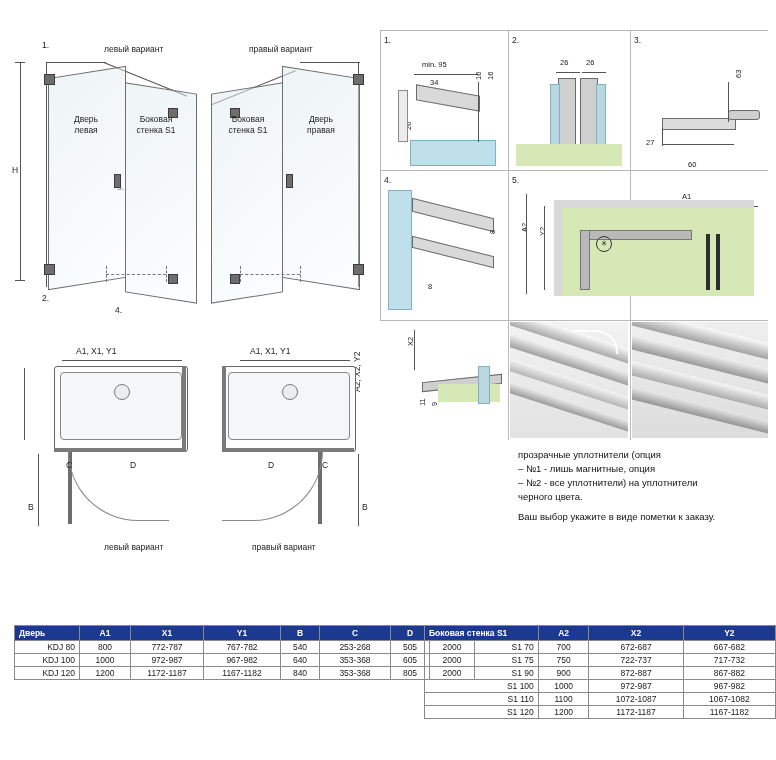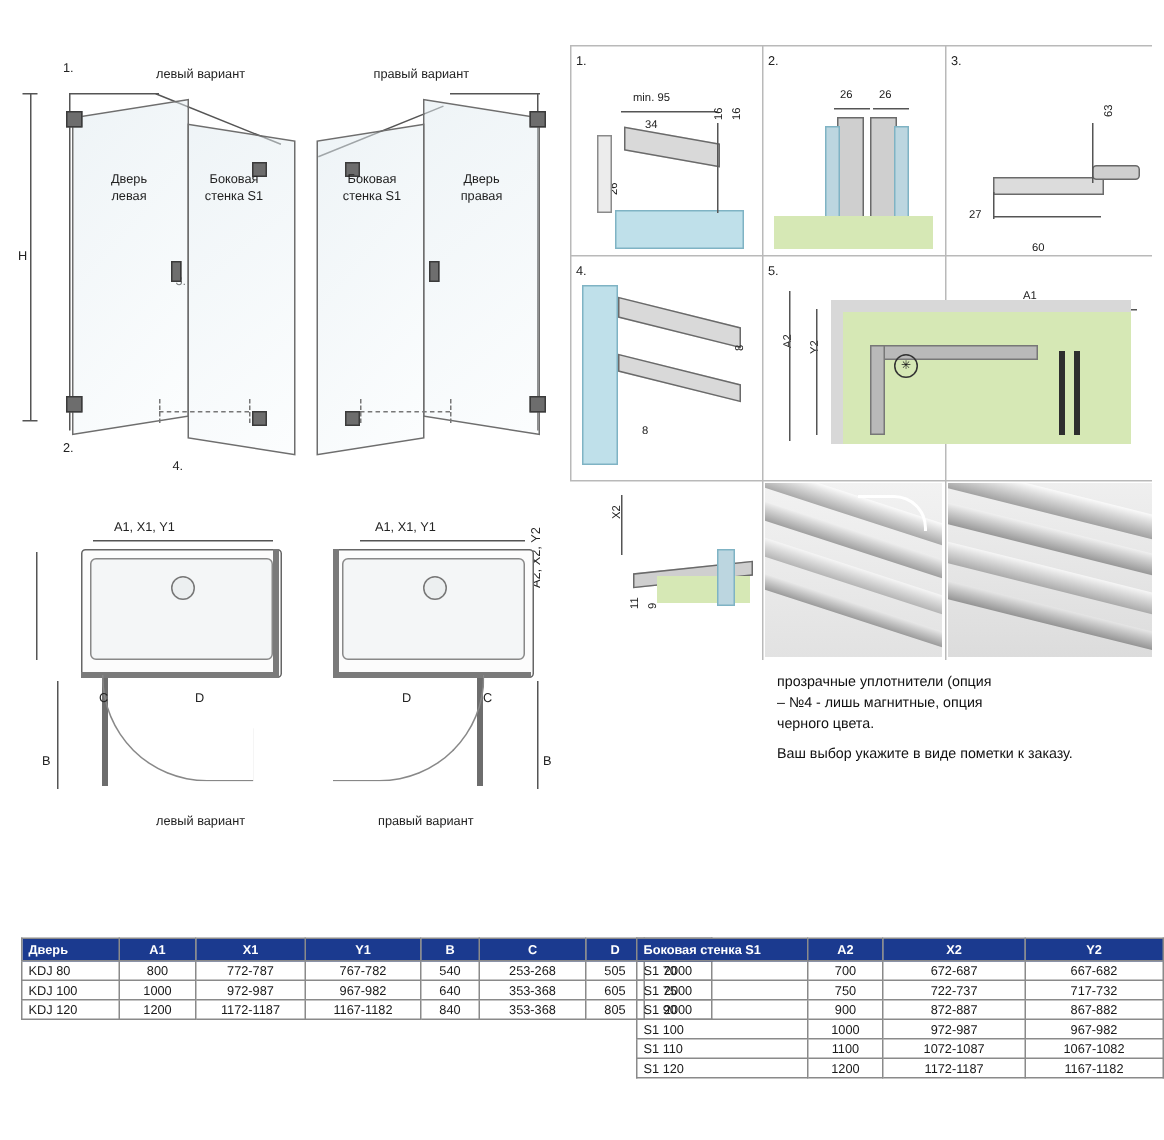--- a/index.html
+++ b/index.html
@@ -22,21 +22,21 @@
   
   .pane{position:absolute;border:1px solid #6e6e6e;background:linear-gradient(135deg,rgba(225,235,240,.55),rgba(245,250,252,.35));}
 
   
   .hinge{position:absolute;background:#6d6d6d;border:1px solid #3b3b3b;}
 
   
   table{border-collapse:collapse;font-size:8.5px;}
   th{background:#1b3a8f;color:#fff;font-weight:bold;border:1px solid #8a8a8a;padding:2px 4px;text-align:center;font-size:8.5px;}
   td{border:1px solid #8a8a8a;padding:1px 4px;text-align:center;font-size:8.5px;white-space:nowrap;}
-  td.first{text-align:left;}
+  td.first{text-align:right;}
   .t-left{position:absolute;left:14px;top:625px;}
   .t-right{position:absolute;left:424px;top:625px;}
   .t-left th:nth-child(1),.t-left td:nth-child(1){width:56px;}
   .t-left th:nth-child(2),.t-left td:nth-child(2){width:42px;}
   .t-left th:nth-child(3),.t-left td:nth-child(3){width:64px;}
   .t-left th:nth-child(4),.t-left td:nth-child(4){width:68px;}
   .t-left th:nth-child(5),.t-left td:nth-child(5){width:30px;}
   .t-left th:nth-child(6),.t-left td:nth-child(6){width:62px;}
   .t-left th:nth-child(7),.t-left td:nth-child(7){width:30px;}
   .t-left th:nth-child(8),.t-left td:nth-child(8){width:36px;}
@@ -266,21 +266,22 @@
 
   <div class="abs" style="left:632px;top:322px;width:136px;height:116px;overflow:hidden;background:linear-gradient(180deg,#efefef,#dcdcdc);">
     <div class="abs" style="left:-10px;top:6px;width:170px;height:16px;background:linear-gradient(180deg,#fafafa,#a2a2a2);transform:rotate(14deg);"></div>
     <div class="abs" style="left:-10px;top:32px;width:170px;height:14px;background:linear-gradient(180deg,#f0f0f0,#989898);transform:rotate(14deg);"></div>
     <div class="abs" style="left:-10px;top:58px;width:170px;height:14px;background:linear-gradient(180deg,#f6f6f6,#ababab);transform:rotate(14deg);"></div>
     <div class="abs" style="left:-10px;top:84px;width:170px;height:12px;background:linear-gradient(180deg,#e6e6e6,#949494);transform:rotate(14deg);"></div>
   </div>
 
   <div class="note">
     <div>прозрачные уплотнители (опция</div>
-    <div>– №4 - лишь магнитные, опция</div>
+    <div>– №1 - лишь магнитные, опция</div>
+    <div>– №2 - все уплотнители)  на уплотнители</div>
     <div>   черного цвета.</div>
     <div style="margin-top:6px;">Ваш выбор укажите в виде пометки к заказу.</div>
   </div>
 
   <table class="t-left">
     <thead>
       <tr>
         <th style="text-align:left;">Дверь</th>
         <th>A1</th>
         <th>X1</th>

